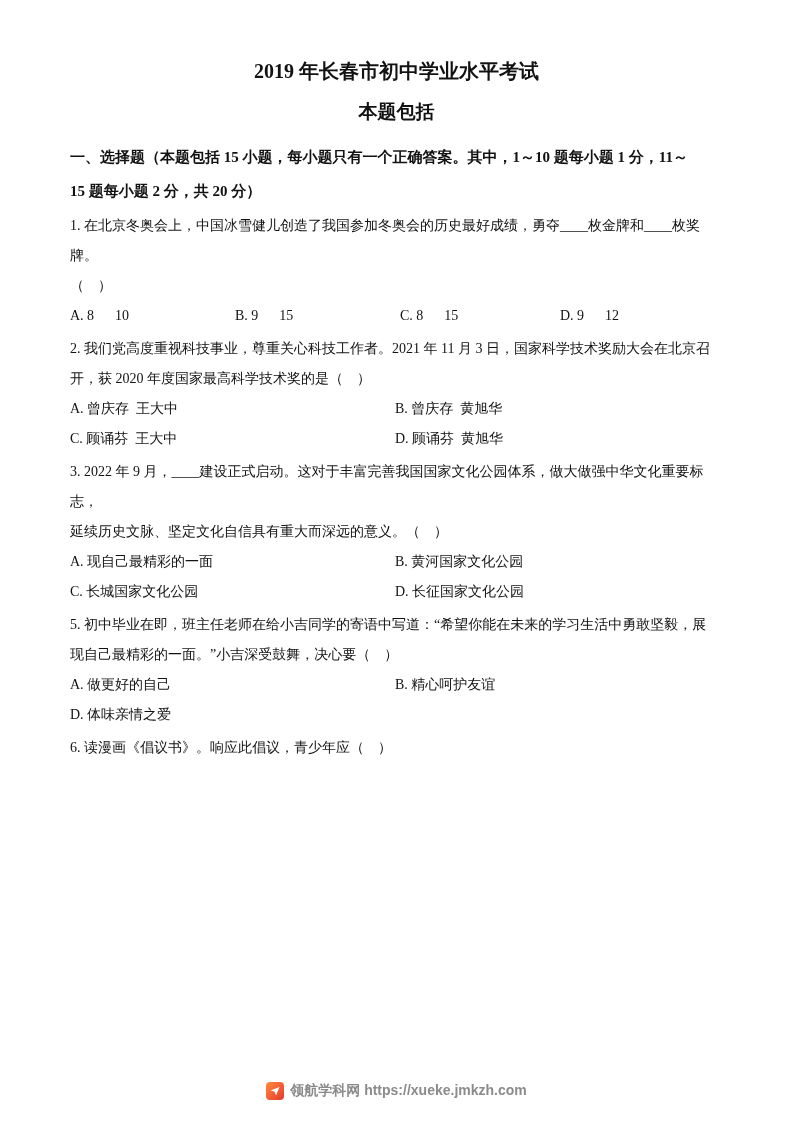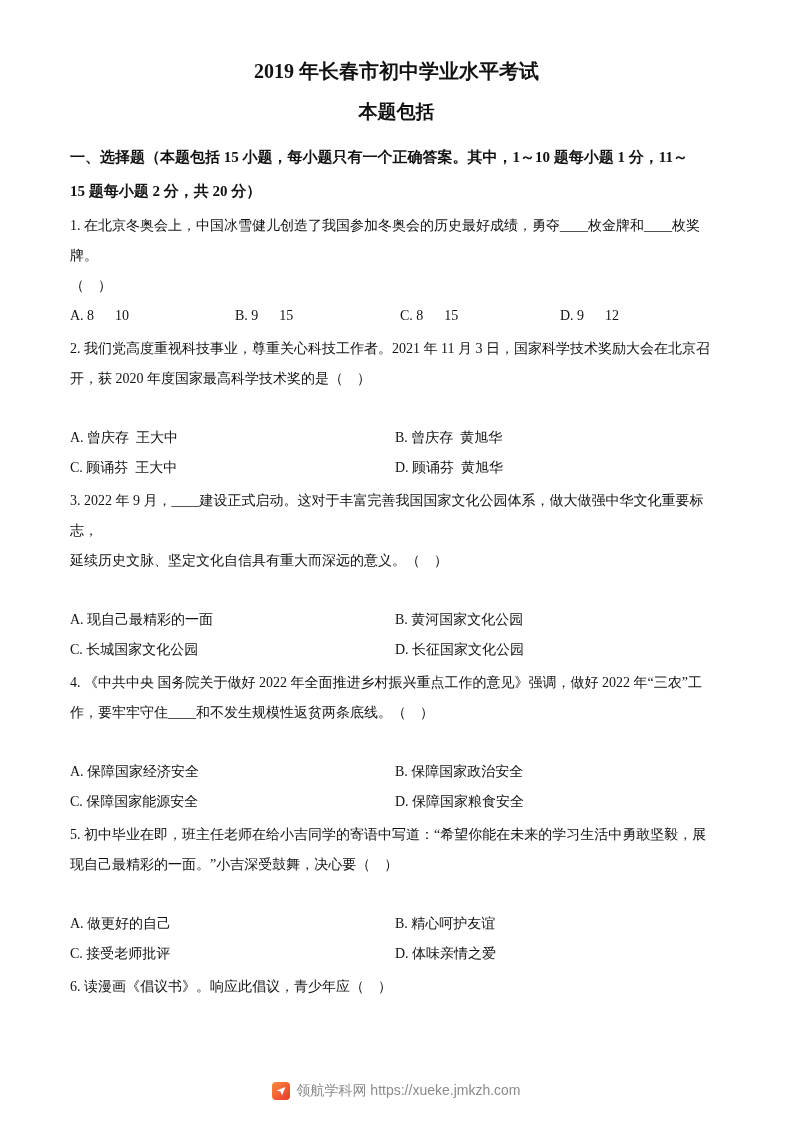--- a/index.html
+++ b/index.html
@@ -41,34 +41,35 @@
       font-size: 14px;
       line-height: 30px;
       white-space: pre-wrap;
     }
     .options {
       display: grid;
       font-size: 14px;
       line-height: 30px;
     }
     .cols-4 { grid-template-columns: 165px 165px 160px 1fr; }
-    .cols-2 { grid-template-columns: 325px 1fr; margin-top: 29px; }
+    .cols-2 { grid-template-columns: 325px 1fr; }
     .opt { white-space: pre; }
     .watermark {
       position: absolute;
       left: 0; right: 0; bottom: 22px;
       display: flex;
       align-items: center;
       justify-content: center;
       gap: 6px;
     }
     .wm-text {
       color: #8b8b8b;
       font-size: 14px;
       font-family: "Liberation Sans", "DejaVu Sans", sans-serif;
+      font-weight: bold;
     }
     .logo {
       width: 18px; height: 18px;
       border-radius: 4px;
       background: linear-gradient(135deg, #ff8a3c, #e6392f);
       display: inline-flex;
       align-items: center;
       justify-content: center;
       flex: 0 0 auto;
     }
@@ -111,38 +112,27 @@
     <p class="stem">3. 2022 年 9 月，____建设正式启动。这对于丰富完善我国国家文化公园体系，做大做强中华文化重要标志，
 延续历史文脉、坚定文化自信具有重大而深远的意义。（    ）</p>
     <div class="options cols-2">
       <span class="opt">A. 现自己最精彩的一面</span>
       <span class="opt">B. 黄河国家文化公园</span>
       <span class="opt">C. 长城国家文化公园</span>
       <span class="opt">D. 长征国家文化公园</span>
     </div>
   </section>
 
-  <section class="question">
-    <p class="stem">4. 《中共中央 国务院关于做好 2022 年全面推进乡村振兴重点工作的意见》强调，做好 2022 年“三农”工
-作，要牢牢守住____和不发生规模性返贫两条底线。（    ）</p>
-    <div class="options cols-2">
-      <span class="opt">A. 保障国家经济安全</span>
-      <span class="opt">B. 保障国家政治安全</span>
-      <span class="opt">C. 保障国家能源安全</span>
-      <span class="opt">D. 保障国家粮食安全</span>
-    </div>
-  </section>
 
   <section class="question">
     <p class="stem">5. 初中毕业在即，班主任老师在给小吉同学的寄语中写道：“希望你能在未来的学习生活中勇敢坚毅，展
 现自己最精彩的一面。”小吉深受鼓舞，决心要（    ）</p>
     <div class="options cols-2">
       <span class="opt">A. 做更好的自己</span>
       <span class="opt">B. 精心呵护友谊</span>
-      <span class="opt">C. 接受老师批评</span>
       <span class="opt">D. 体味亲情之爱</span>
     </div>
   </section>
 
   <section class="question">
     <p class="stem">6. 读漫画《倡议书》。响应此倡议，青少年应（    ）</p>
   </section>
 
 </main>
 

